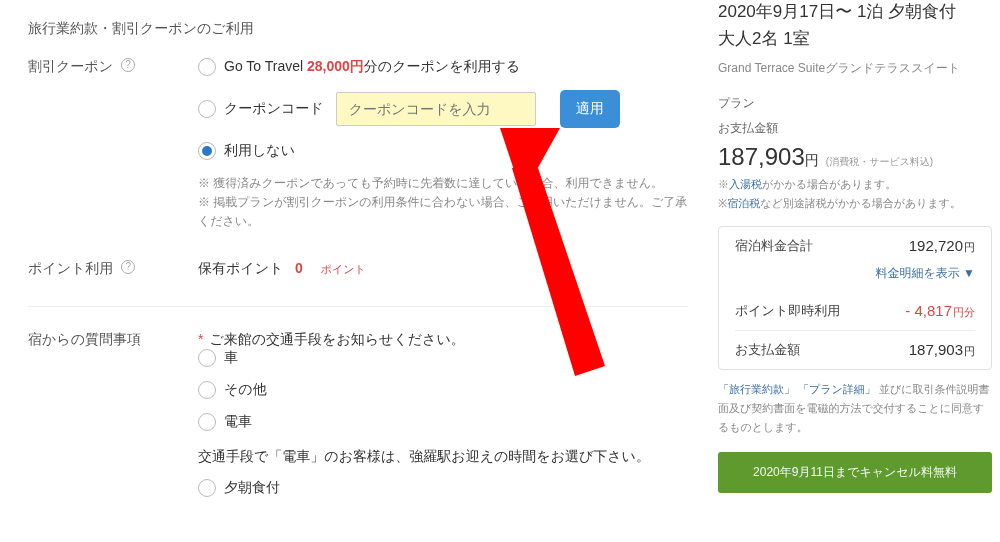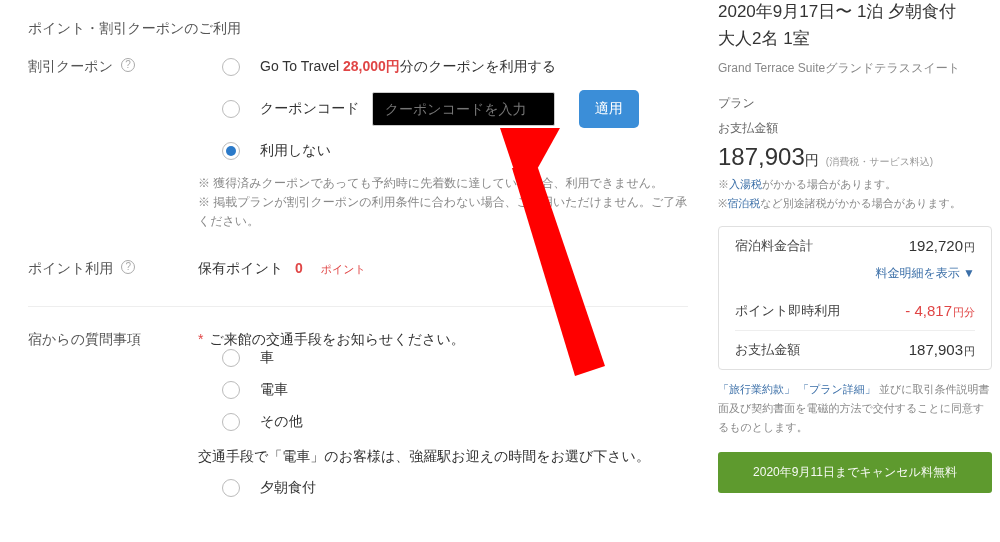--- a/index.html
+++ b/index.html
@@ -56,25 +56,24 @@
       border-radius: 50%;
       align-items: center;
       justify-content: center;
       font-size: 10px;
       color: #aaa;
       line-height: 1;
     }
     .radio-line {
       display: flex;
       align-items: center;
-      gap: 20px;
+      gap: 8px;
       margin-bottom: 14px;
       font-size: 14px;
       color: #333;
-      margin-left: 24px;
     }
     .radio-line .radio {
       width: 18px; height: 18px;
       border: 1px solid #bbb;
       border-radius: 50%;
       display: inline-flex;
       align-items: center;
       justify-content: center;
       flex-shrink: 0;
     }
@@ -86,26 +85,26 @@
     }
     .amount-red { color: #e04545; font-weight: bold; }
     .coupon-code-row {
       display: flex;
       align-items: center;
       gap: 12px;
       margin-bottom: 14px;
     }
     .coupon-input {
       border: 1px solid #ccc;
-      background: #000000;
+      background: #fef9c3;
       padding: 8px 12px;
       font-size: 14px;
       color: #888;
       border-radius: 2px;
-      width: 183px;
+      width: 200px;
     }
     .apply-btn {
       background: #3b8ed8;
       color: #fff;
       border: none;
       padding: 10px 16px;
       font-size: 14px;
       border-radius: 5px;
       cursor: pointer;
       margin-left: 12px;
@@ -184,21 +183,21 @@
       position: absolute;
       left: 440px; top: 128px;
       pointer-events: none;
     }
   </style>
 </head>
 <body>
 
 <div class="layout">
   <div class="left">
-    <div class="section-title">ポイント・割引クーポンのご利用</div>
+    <div class="section-title">旅行業約款・割引クーポンのご利用</div>
 
     <div class="row-group">
       <div class="row-label">
         <span>割引クーポン</span>
         <span class="help-icon">?</span>
       </div>
       <div class="row-content">
         <div class="radio-line">
           <span class="radio"></span>
           <span><span>Go To Travel</span> <span class="amount-red">28,000円</span><span>分のクーポンを利用する</span></span>
@@ -243,25 +242,25 @@
       <div class="row-content">
         <div style="">
           <span class="question-required">*</span><span>ご来館の交通手段をお知らせください。</span>
         </div>
         <div class="radio-line">
           <span class="radio"></span>
           <span>車</span>
         </div>
         <div class="radio-line">
           <span class="radio"></span>
+          <span>その他</span>
+        </div>
+        <div class="radio-line">
+          <span class="radio"></span>
           <span>電車</span>
-        </div>
-        <div class="radio-line">
-          <span class="radio"></span>
-          <span>その他</span>
         </div>
         <div style="margin:10px 0 12px 0; line-height:1.6;">交通手段で「電車」のお客様は、強羅駅お迎えの時間をお選び下さい。</div>
         <div class="radio-line">
           <span class="radio"></span>
           <span>夕朝食付</span>
         </div>
       </div>
     </div>
   </div>
 

